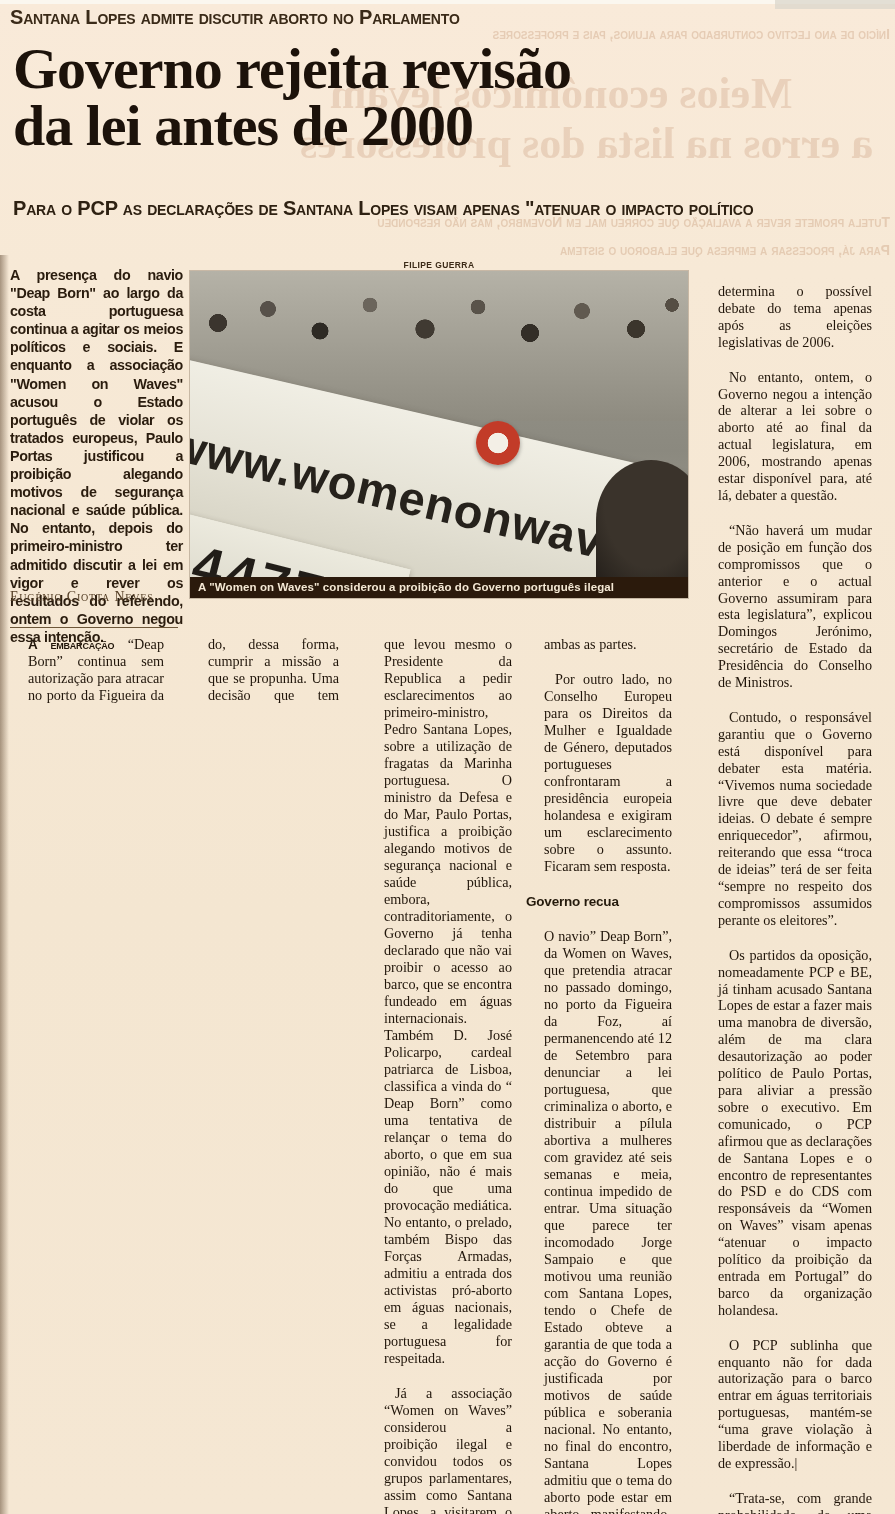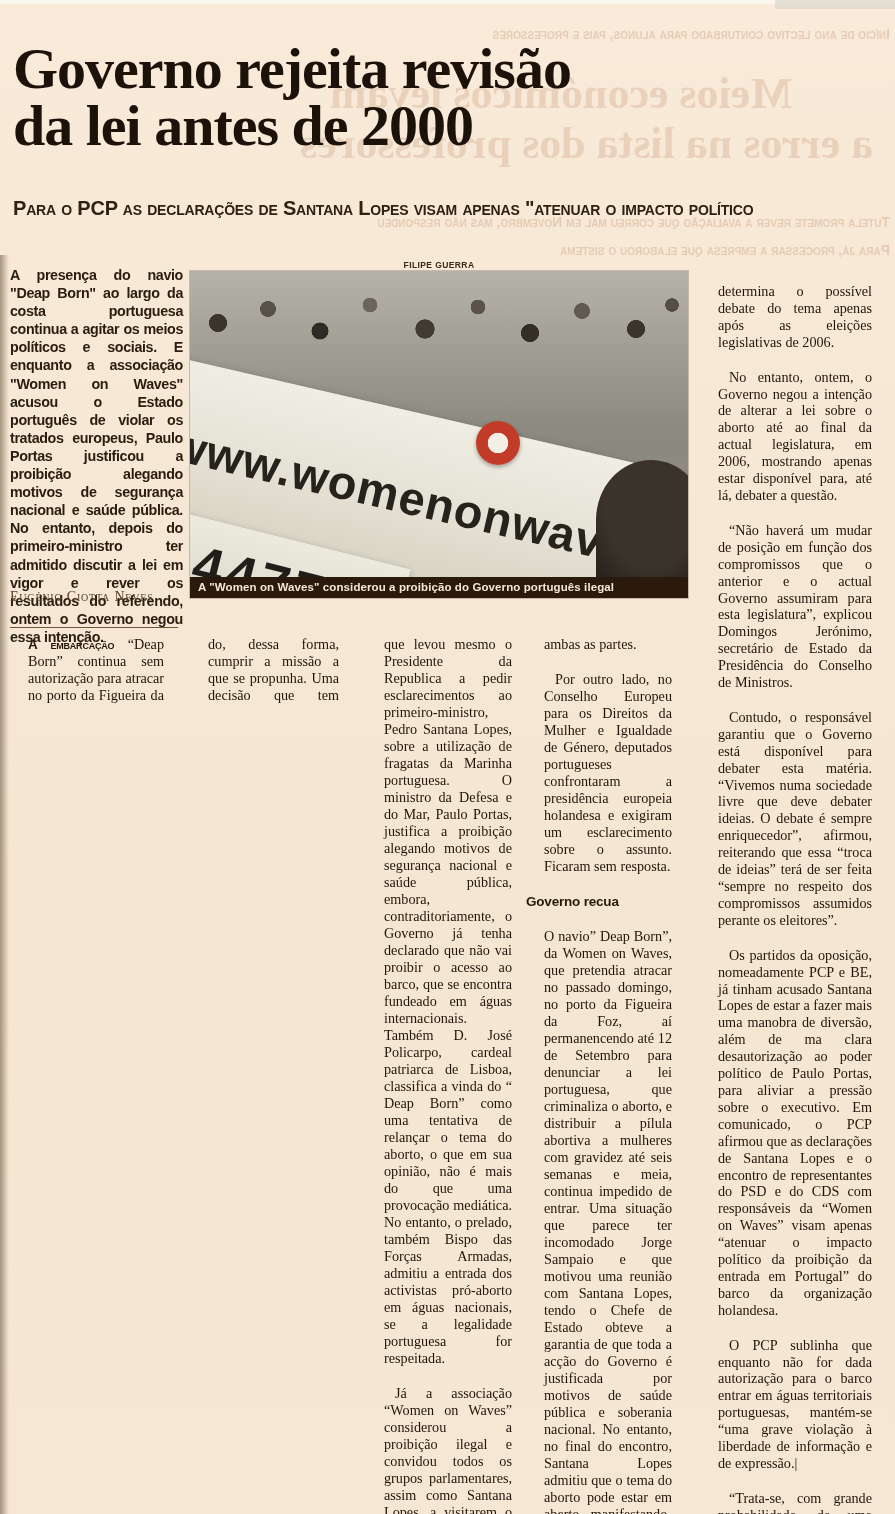--- a/index.html
+++ b/index.html
@@ -99,20 +99,21 @@
 <body>
 
 <div id="page">
 
   <div class="ghost sans" style="left:290px;top:26px;width:600px;">Início de ano lectivo conturbado para alunos, pais e professores</div>
   <div class="ghost big" style="left:330px;top:68px;">Meios económicos levam</div>
   <div class="ghost big" style="left:300px;top:118px;">a erros na lista dos professores</div>
   <div class="ghost sans" style="left:330px;top:214px;width:560px;">Tutela promete rever a avaliação que correu mal em Novembro, mas não respondeu</div>
   <div class="ghost sans" style="left:400px;top:242px;width:490px;">Para já, processar a empresa que elaborou o sistema</div>
 
+  <div class="kicker">Santana Lopes admite discutir aborto no Parlamento</div>
   <div class="headline">
     <div>Governo rejeita revisão</div>
     <div>da lei antes de 2000</div>
   </div>
   <div class="subhead">
     <div>Para o PCP as declarações de Santana Lopes visam apenas "atenuar o impacto político</div>
   </div>
 
   <div class="lead">A presença do navio "Deap Born" ao largo da costa portuguesa continua a agitar os meios políticos e sociais. E enquanto a associação "Women on Waves" acusou o Estado português de violar os tratados europeus, Paulo Portas justificou a proibição alegando motivos de segurança nacional e saúde pública. No entanto, depois do primeiro-ministro ter admitido discutir a lei em vigor e rever os resultados do referendo, ontem o Governo negou essa intenção.</div>
 

